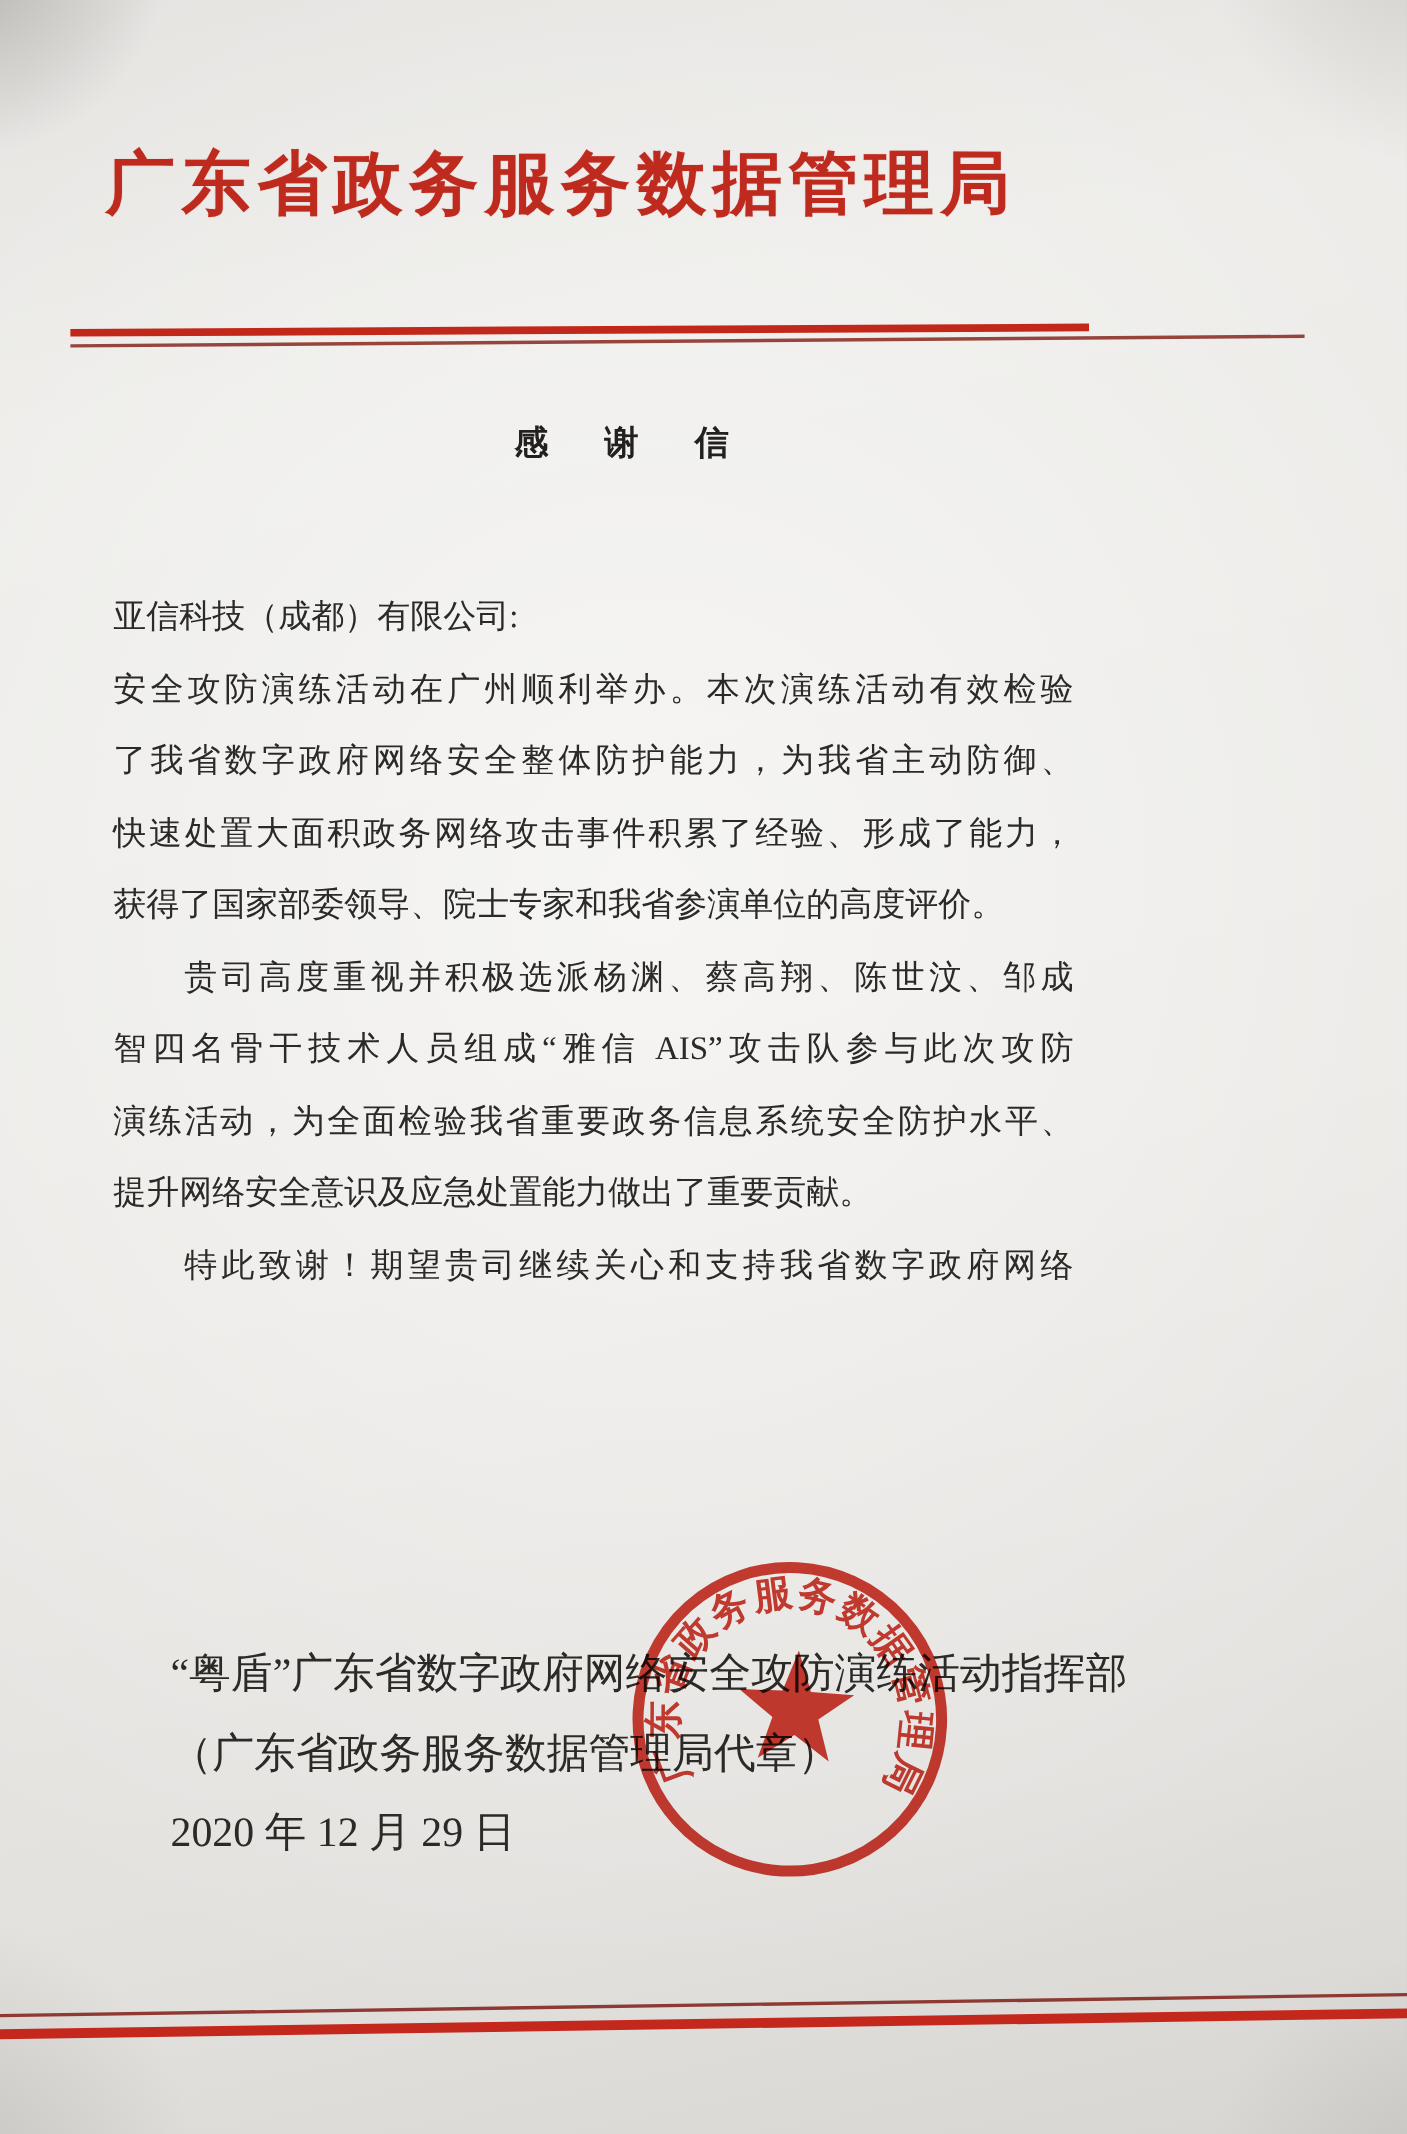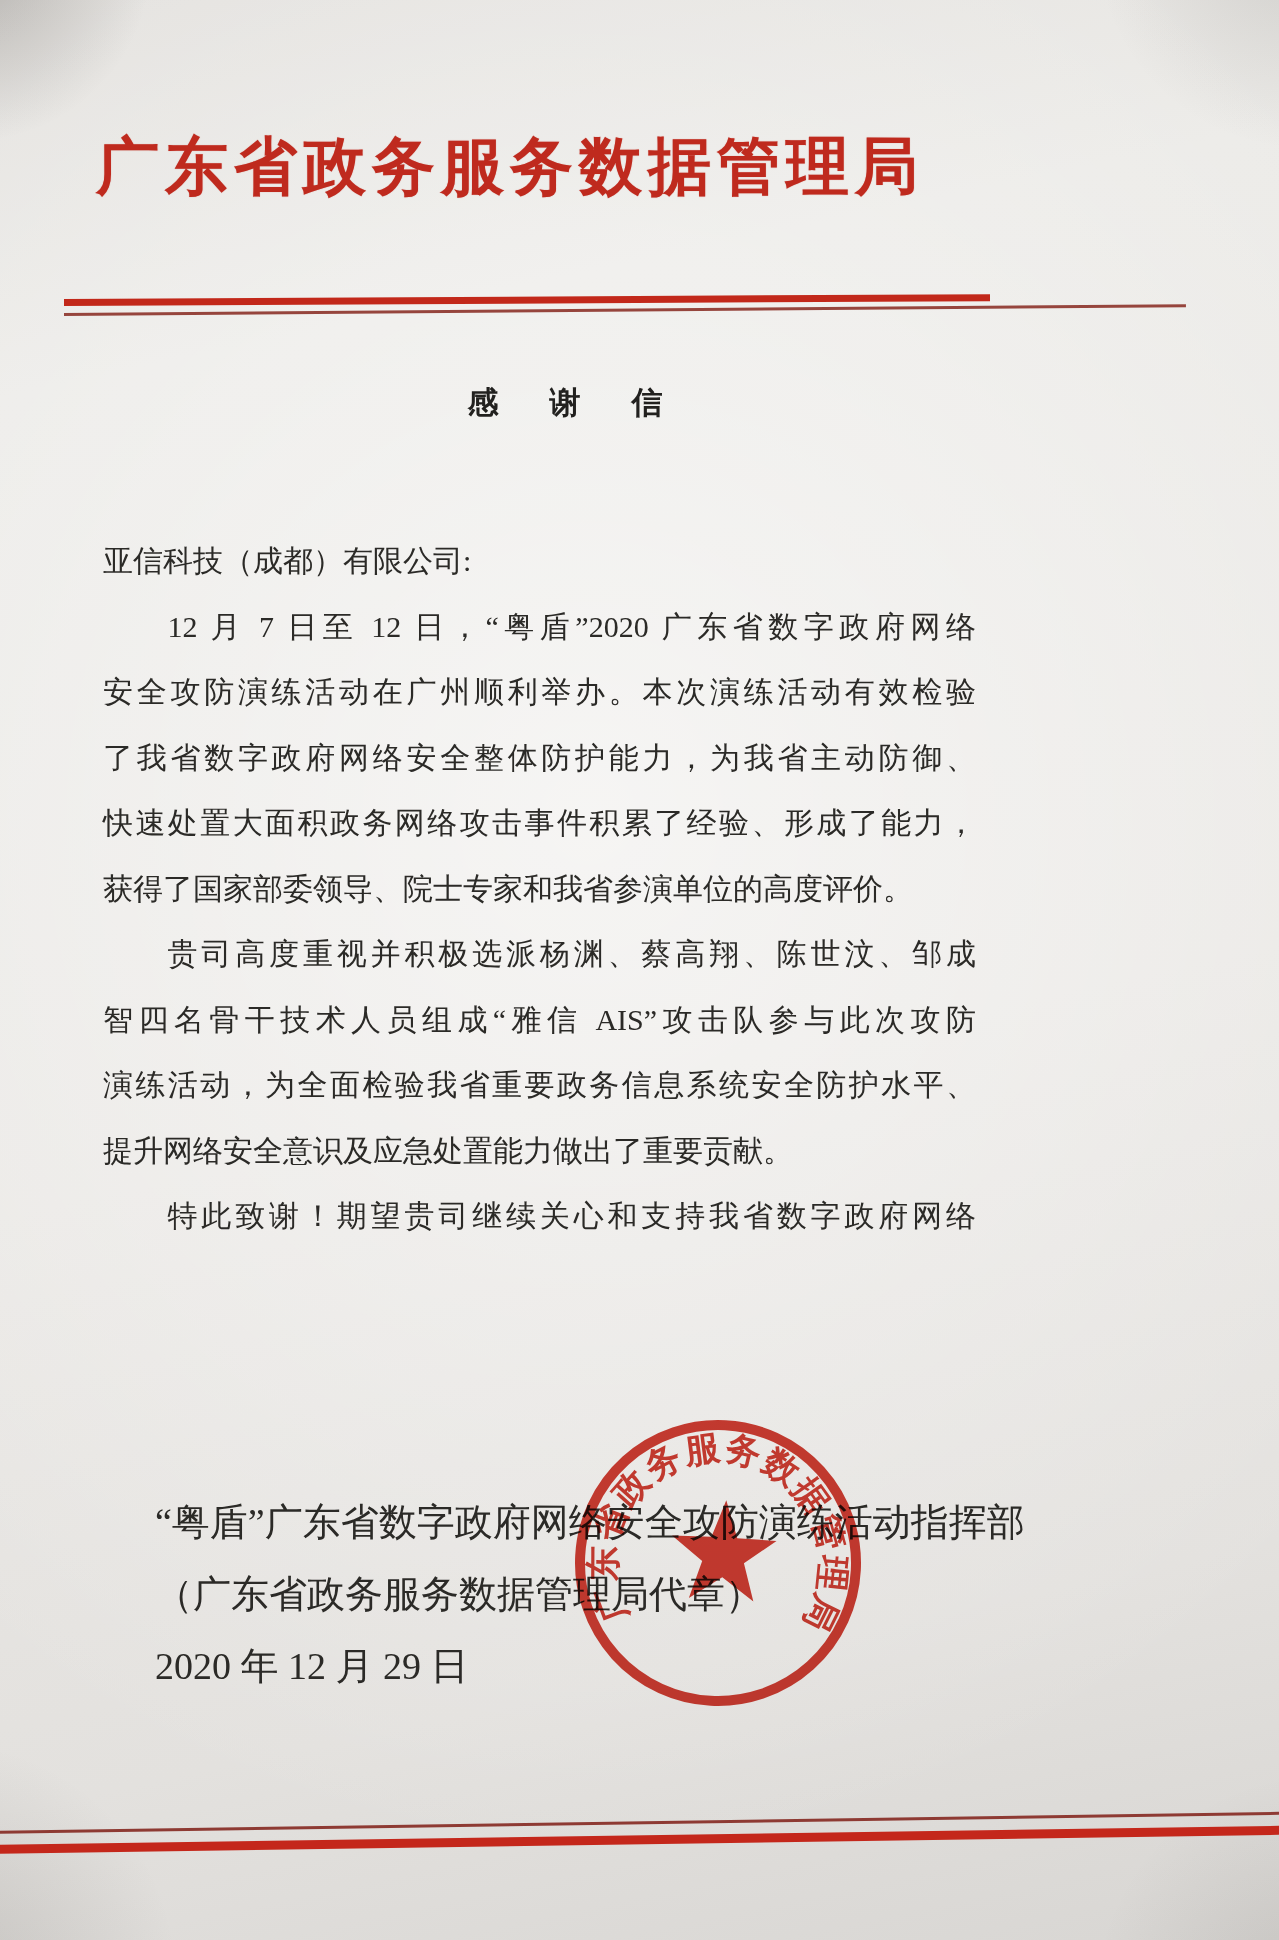--- a/index.html
+++ b/index.html
@@ -54,21 +54,20 @@
   <div class="letterhead">广东省政务服务数据管理局</div>
 
   <div class="rule-thick"></div>
   <div class="rule-thin"></div>
 
   <div class="doc-title">感　谢　信</div>
 
   <div class="body">
     <div class="salutation">亚信科技（成都）有限公司:</div>
     <div id="paragraphs">
-        <div class="line indent">12 月 7 日至 12 日，“粤盾”2020 广东省数字政府网络</div>
         <div class="line">安全攻防演练活动在广州顺利举办。本次演练活动有效检验</div>
         <div class="line">了我省数字政府网络安全整体防护能力，为我省主动防御、</div>
         <div class="line">快速处置大面积政务网络攻击事件积累了经验、形成了能力，</div>
         <div class="line last">获得了国家部委领导、院士专家和我省参演单位的高度评价。</div>
         <div class="line indent">贵司高度重视并积极选派杨渊、蔡高翔、陈世汶、邹成</div>
         <div class="line">智四名骨干技术人员组成“雅信 AIS”攻击队参与此次攻防</div>
         <div class="line">演练活动，为全面检验我省重要政务信息系统安全防护水平、</div>
         <div class="line last">提升网络安全意识及应急处置能力做出了重要贡献。</div>
         <div class="line indent">特此致谢！期望贵司继续关心和支持我省数字政府网络</div>
       </div>

